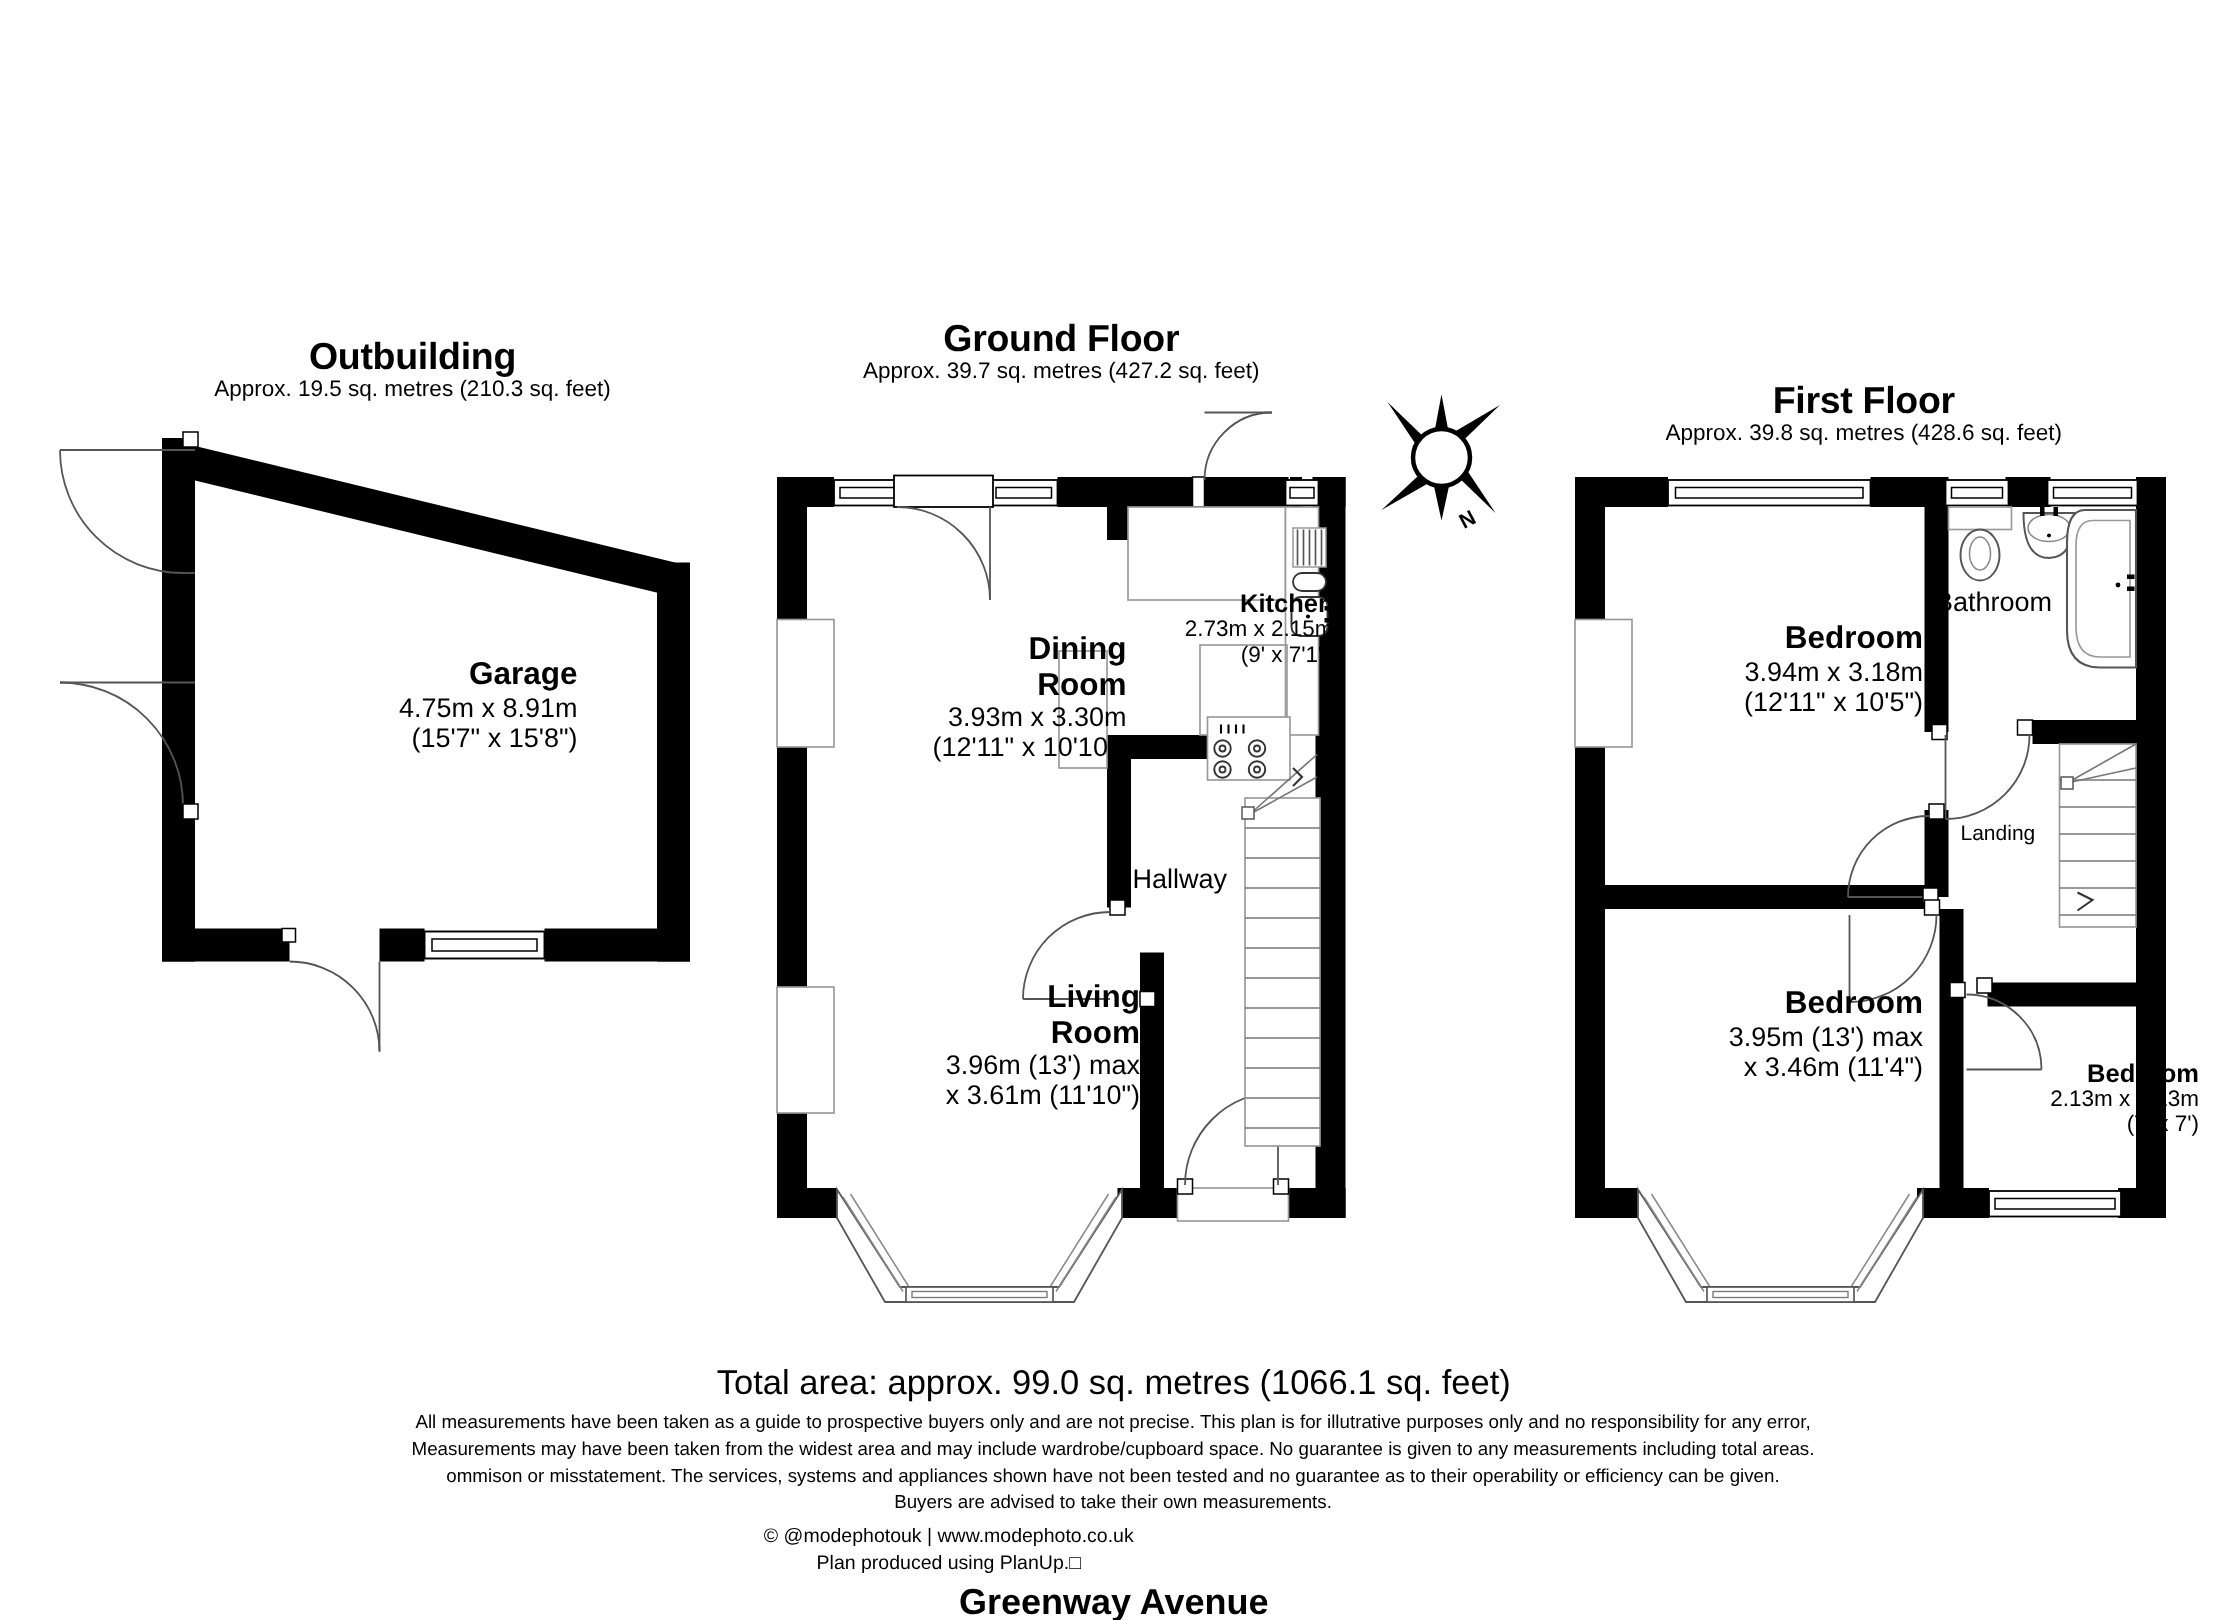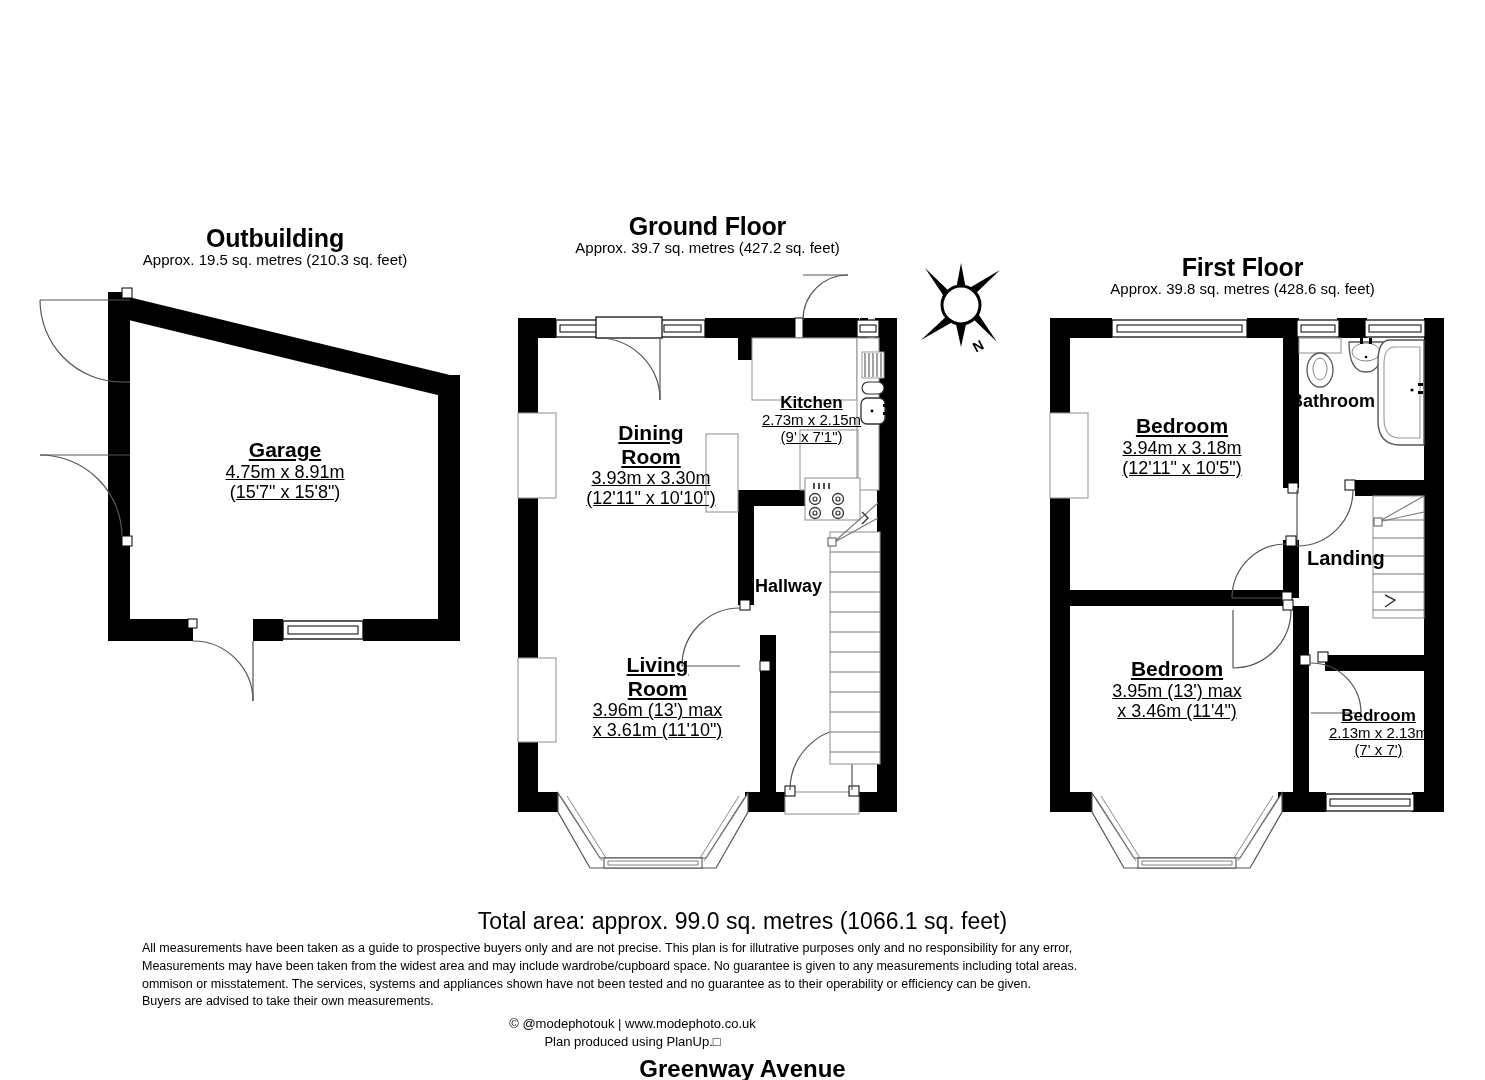--- a/index.html
+++ b/index.html
@@ -36,63 +36,62 @@
   .section-sub {
     position: absolute;
     text-align: center;
     font-size: 15px;
     white-space: nowrap;
   }
 
   
   .room-label {
     position: absolute;
-    text-align: center;
+    text-align: right;
     line-height: 1.12;
     white-space: nowrap;
-    text-decoration: underline;
   }
   .room-label .rname {
     display: block;
     font-weight: bold;
     font-size: 21px;
   }
   .room-label .rname.small {
     font-size: 17px;
   }
   .room-label .rdim {
     display: block;
     font-size: 18px;
   }
   .room-label .rdim.small {
     font-size: 15px;
   }
   .plain-label {
     position: absolute;
-    font-weight: bold;
+    font-weight: normal;
     font-size: 18px;
     white-space: nowrap;
   }
 
   
   .total-area {
     position: absolute;
     width: 1485px;
     text-align: center;
     font-size: 23px;
     top: 908px;
     left: 0;
     white-space: nowrap;
   }
   .disclaimer {
     position: absolute;
     width: 1200px;
     left: 142px;
     top: 940px;
-    text-align: left;
+    text-align: center;
     font-size: 12.5px;
     line-height: 1.42;
   }
   .credits {
     position: absolute;
     width: 1265px;
     left: 0;
     top: 1015px;
     text-align: center;
     font-size: 13px;
@@ -495,21 +494,21 @@
   </div>
 
   <div class="room-label" style="left:1082px; top:414px; width:200px;">
     <span class="rname">Bedroom</span>
     <span class="rdim">3.94m x 3.18m</span>
     <span class="rdim">(12'11" x 10'5")</span>
   </div>
 
   <div class="plain-label" style="left:1290px; top:391px;">Bathroom</div>
 
-  <div class="plain-label" style="left:1307px; top:547px; font-size:20px;">Landing</div>
+  <div class="plain-label" style="left:1307px; top:547px; font-size:14px;">Landing</div>
 
   <div class="room-label" style="left:1072px; top:657px; width:210px;">
     <span class="rname">Bedroom</span>
     <span class="rdim">3.95m (13') max</span>
     <span class="rdim">x 3.46m (11'4")</span>
   </div>
 
   <div class="room-label" style="left:1291px; top:706px; width:175px;">
     <span class="rname small">Bedroom</span>
     <span class="rdim small">2.13m x 2.13m</span>

